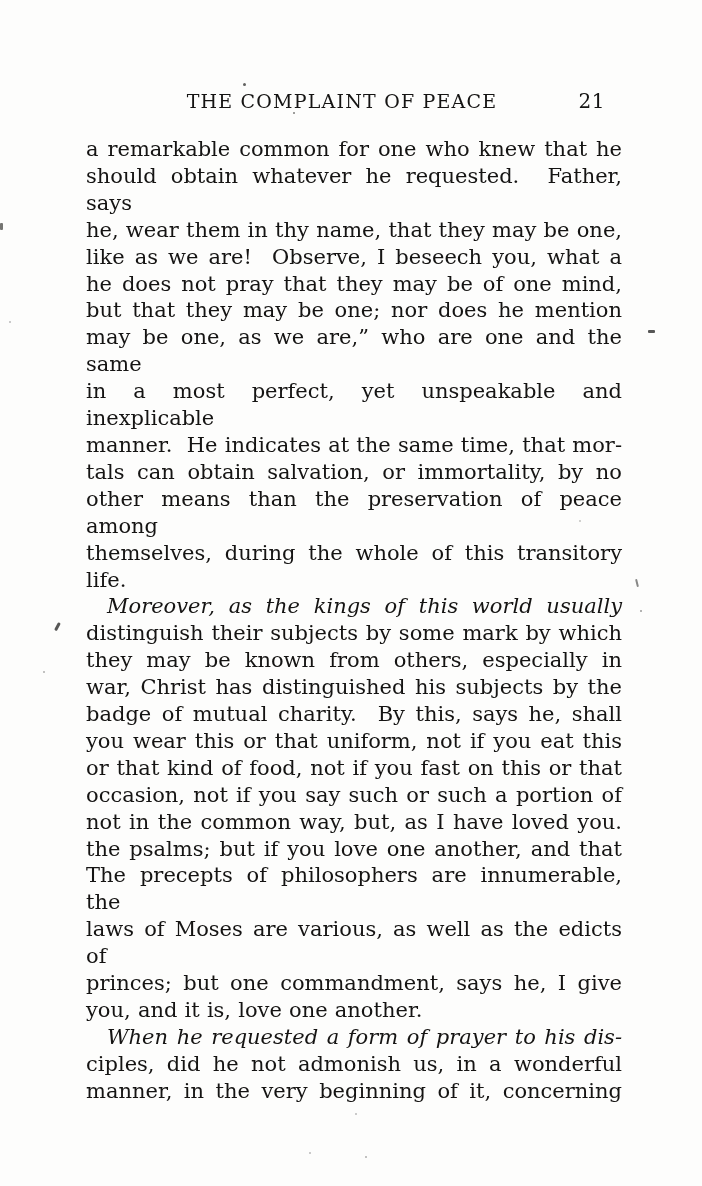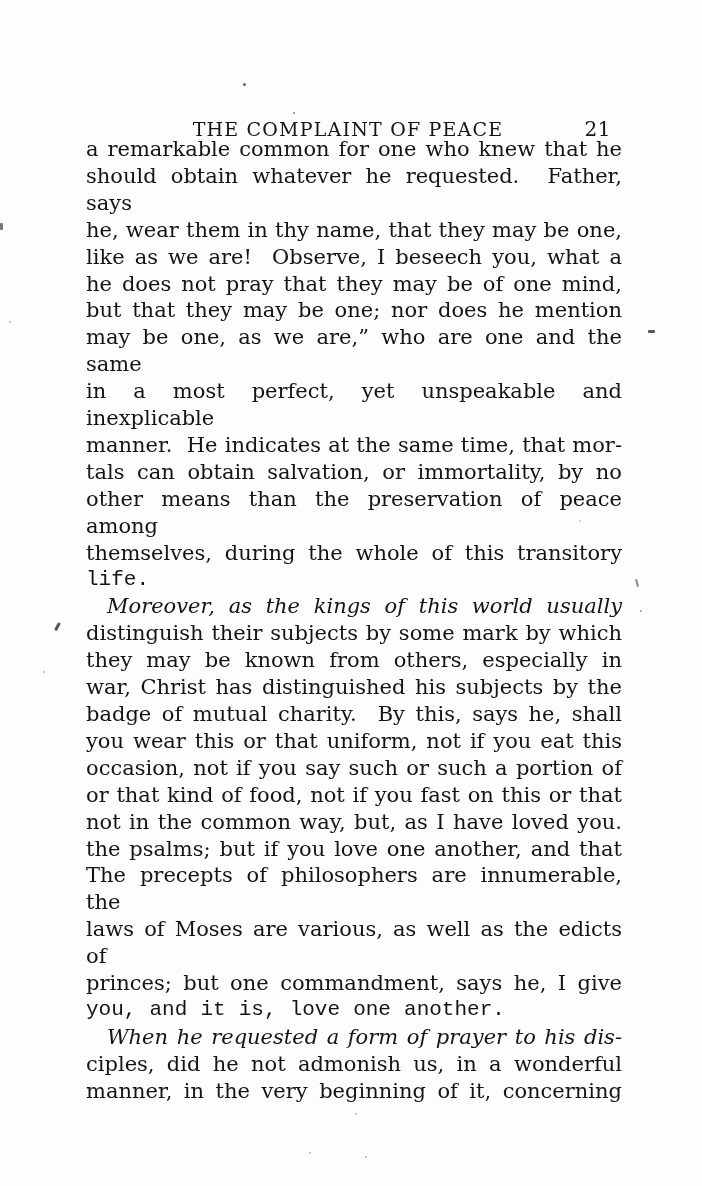--- a/index.html
+++ b/index.html
@@ -16,25 +16,24 @@
     position: relative;
     width: 702px;
     height: 1186px;
     background: #fdfdfc;
     color: #151413;
     font-family: "DejaVu Serif", serif;
     -webkit-font-smoothing: antialiased;
   }
   .header {
     position: absolute;
-    left: 80px;
+    left: 74px;
     top: 90px;
     width: 536px;
     height: 26px;
-    margin-top: 28px;
   }
   .running-title {
     position: absolute;
     left: 0;
     right: 0;
     top: 0;
     text-align: center;
     font-size: 19px;
     letter-spacing: 1.2px;
     line-height: 22px;
@@ -58,21 +57,20 @@
     word-spacing: 0.5px;
   }
   .line {
     text-align: justify;
     text-align-last: justify;
     white-space: normal;
     overflow: visible;
   }
   .line.short {
     text-align-last: left;
-    font-family: Liberation Mono, monospace;
   }
   .line.indent {
     text-indent: 21px;
     font-style: italic;
   }
   
   .speck {
     position: absolute;
     background: #3a3a38;
     border-radius: 50%;
@@ -119,22 +117,22 @@
         <div class="line">themselves, during the whole of this transitory</div>
         <div class="line short">life.</div>
       </div>
       <div>
         <div class="line indent">Moreover, as the kings of this world usually</div>
         <div class="line">distinguish their subjects by some mark by which</div>
         <div class="line">they may be known from others, especially in</div>
         <div class="line">war, Christ has distinguished his subjects by the</div>
         <div class="line">badge of mutual charity.&nbsp; By this, says he, shall</div>
         <div class="line">you wear this or that uniform, not if you eat this</div>
+        <div class="line">or that kind of food, not if you fast on this or that</div>
         <div class="line">occasion, not if you say such or such a portion of</div>
-        <div class="line">or that kind of food, not if you fast on this or that</div>
         <div class="line">not in the common way, but, as I have loved you.</div>
         <div class="line">the psalms; but if you love one another, and that</div>
         <div class="line">The precepts of philosophers are innumerable, the</div>
         <div class="line">laws of Moses are various, as well as the edicts of</div>
         <div class="line">princes; but one commandment, says he, I give</div>
         <div class="line short">you, and it is, love one another.</div>
       </div>
       <div>
         <div class="line indent">When he requested a form of prayer to his dis-</div>
         <div class="line">ciples, did he not admonish us, in a wonderful</div>

